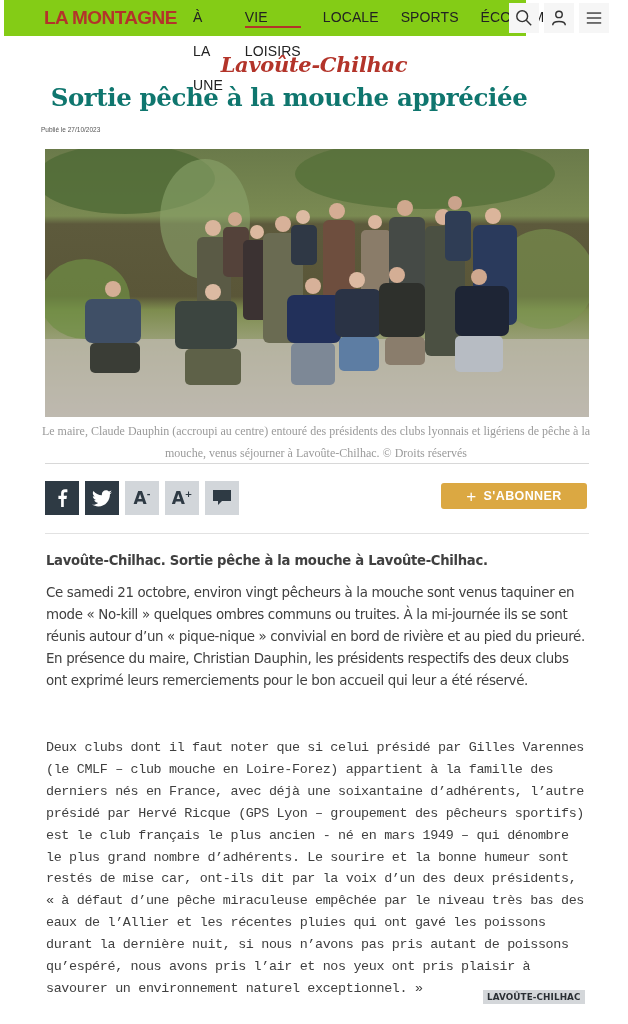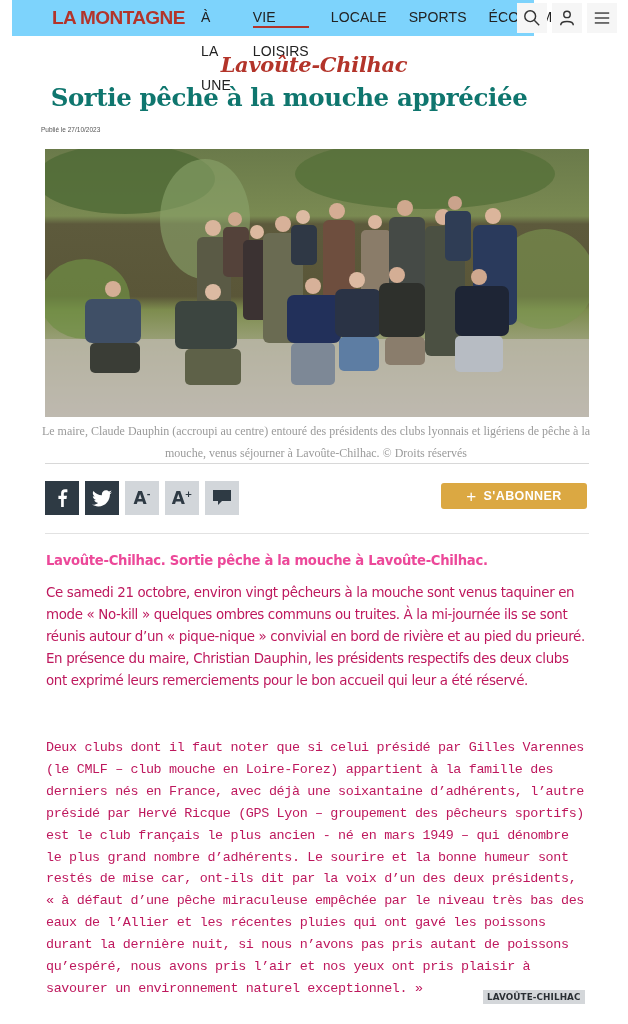--- a/index.html
+++ b/index.html
@@ -1,20 +1,20 @@
 <!DOCTYPE html>
 <html><head>
   <meta charset="utf-8">
   <style>
     * { box-sizing: border-box; margin: 0; padding: 0; }
     html, body { width: 628px; height: 1024px; background: #ffffff; overflow: hidden; }
     body { font-family: "Liberation Sans", "DejaVu Sans", sans-serif; color: #333a40; position: relative; }
 
     
-    .header { position: absolute; top: 0; left: 12px; width: 522px; height: 36px; background: #7dd3fc; }
+    .header { position: absolute; top: 0; left: 4px; width: 522px; height: 36px; background: #84cc16; }
     .logo { position: absolute; left: 40px; top: 7px; font-family: "Liberation Sans", sans-serif; font-weight: bold; font-size: 19px; letter-spacing: -0.6px; color: #b3342a; }
     .nav { position: absolute; left: 189px; top: 0; height: 36px; display: flex; }
     .nav-item { font-size: 14px; color: #222; height: 36px; line-height: 34px; margin-right: 22px; position: relative; letter-spacing: 0.1px; cursor: pointer; }
     .nav-item.active::after { content: ""; position: absolute; left: 0; right: 0; bottom: 8px; height: 2px; background: #b3342a; }
     .hicon { position: absolute; top: 3px; width: 30px; height: 30px; background: #f6f6f6; display: flex; align-items: center; justify-content: center; cursor: pointer; }
     .hicon svg { width: 18px; height: 18px; }
 
     
     .kicker { position: absolute; top: 52px; left: 0; width: 628px; text-align: center; font-family: "DejaVu Serif", "Liberation Serif", serif; font-style: italic; font-weight: bold; font-size: 21px; color: #b3342a; letter-spacing: -0.3px; }
     .title { position: absolute; top: 83px; left: 0; width: 578px; text-align: center; font-family: "DejaVu Serif", "Liberation Serif", serif; font-weight: bold; font-size: 24.5px; color: #0f766e; letter-spacing: -0.4px; }
@@ -30,22 +30,22 @@
     .sbtn { width: 34px; height: 34px; display: flex; align-items: center; justify-content: center; cursor: pointer; }
     .sbtn.dark { background: #2e3a44; color: #fff; }
     .sbtn.light { background: #d2d6da; color: #2e3a44; }
     .sbtn .glyph { font-weight: bold; font-size: 17px; font-family: "DejaVu Sans", sans-serif; }
     .sbtn .sup { font-size: 9px; vertical-align: super; font-weight: bold; }
     .subscribe { position: absolute; top: 483px; left: 441px; width: 146px; height: 26px; background: #dba842; border-radius: 3px; color: #fff; font-weight: bold; font-size: 12.5px; display: flex; align-items: center; justify-content: center; letter-spacing: 0.4px; cursor: pointer; }
     .subscribe .plus { font-weight: normal; font-size: 17px; margin-right: 7px; line-height: 1; }
     .rule2 { position: absolute; top: 533px; left: 45px; width: 544px; height: 1px; background: #e2e2e2; }
 
     
-    .lede { position: absolute; top: 553px; left: 46px; width: 545px; font-family: "DejaVu Sans", sans-serif; font-weight: bold; font-size: 13.2px; color: #ec4899; letter-spacing: -0.3px; }
-    .para { position: absolute; left: 46px; width: 545px; font-family: "DejaVu Sans", sans-serif; font-size: 13.4px; line-height: 21.9px; color: #be185d; letter-spacing: -0.35px; }
+    .lede { position: absolute; top: 553px; left: 46px; width: 545px; font-family: "DejaVu Sans", sans-serif; font-weight: bold; font-size: 13.2px; color: #404040; letter-spacing: -0.3px; }
+    .para { position: absolute; left: 46px; width: 545px; font-family: "DejaVu Sans", sans-serif; font-size: 13.4px; line-height: 21.9px; color: #404040; letter-spacing: -0.35px; }
     .p1 { top: 582px; }
     .p2 { top: 737px; font-family: Liberation Mono, monospace; }
     .tag { position: absolute; top: 990px; left: 483px; background: #d4d7da; color: #2a2f34; font-family: "DejaVu Sans", sans-serif; font-weight: bold; font-size: 8.8px; padding: 2px 4px; letter-spacing: 0.1px; cursor: pointer; }
   </style>
 </head>
 <body>
 
 <div class="header">
   <div class="logo">LA MONTAGNE</div>
   <div class="nav">

